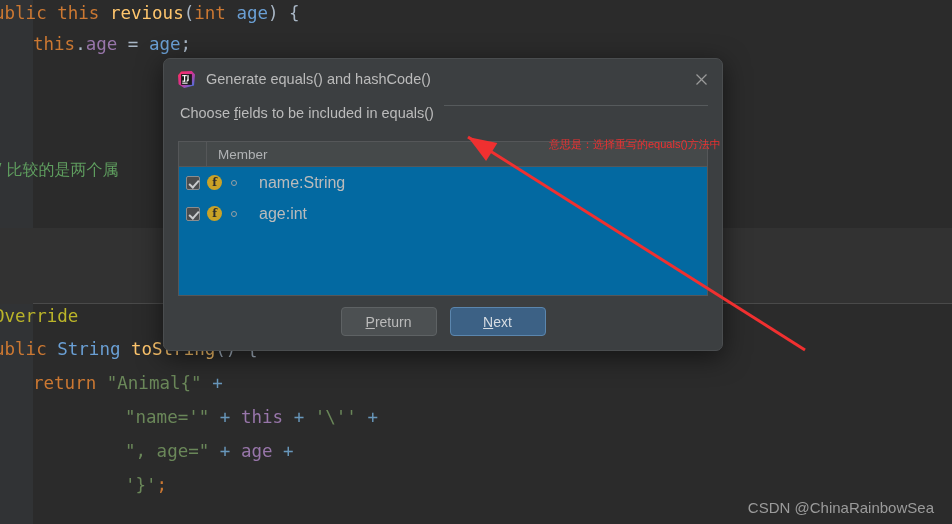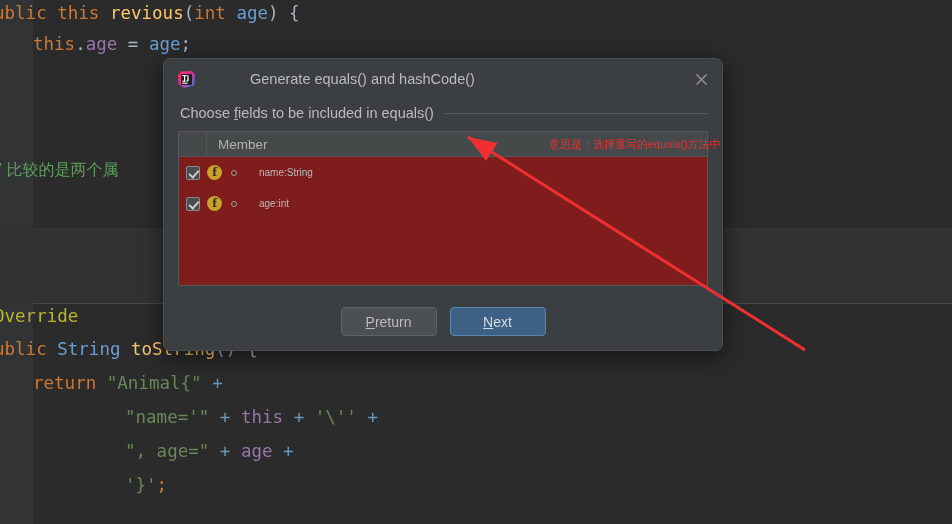--- a/index.html
+++ b/index.html
@@ -76,44 +76,43 @@
     width: 17px; height: 17px;
     flex: 0 0 auto;
     margin-right: 11px;
     position: relative;
   }
   .dlg-title {
     color: #bbbbbb;
     font-size: 14.5px;
     flex: 1 1 auto;
     white-space: nowrap;
-    margin-left: 44px;
   }
   .dlg-close {
     width: 26px; height: 26px;
     display: flex; align-items: center; justify-content: center;
     color: #9a9a9a;
     cursor: default;
   }
   .dlg-body { position: relative; padding: 0 14px; }
   .section-label-row {
-    display: flex; align-items: center;
-    margin-top: 6px; margin-bottom: 10px;
+    display: flex; align-items: flex-start;
+    margin-top: 6px; margin-bottom: 20px;
     padding-left: 2px;
   }
   .section-label {
     color: #bbbbbb; font-size: 14.5px; white-space: nowrap;
   }
   .section-label u { text-decoration: underline; }
   .section-rule {
     flex: 1 1 auto; height: 1px; background: #565a5c; margin-left: 10px;
   }
   .member-table {
     border: 1px solid #555759;
-    background: #7f1d1d;
+    background: #0369a1;
     height: 155px;
     position: relative;
     overflow: hidden;
     text-align: center;
   }
   .mt-header {
     display: flex; align-items: center;
     height: 25px;
     background: #45494a;
     border-bottom: 1px solid #555759;
@@ -156,21 +155,21 @@
   }
   .vicon {
     width: 6px; height: 6px; border-radius: 50%;
     border: 1.5px solid #9aa0a4;
     margin-left: 9px;
     flex: 0 0 auto;
   }
   .mrow-label {
     margin-left: 22px;
     color: #bbbbbb;
-    font-size: 10px;
+    font-size: 16px;
     white-space: nowrap;
   }
   .dlg-buttons {
     position: absolute;
     left: 0; bottom: 14px; width: 100%;
     display: flex; justify-content: center; gap: 13px;
   }
   .btn {
     min-width: 96px; height: 29px;
     background: #4c5052;
@@ -310,14 +309,15 @@
 
   <svg class="arrow-svg" width="952" height="524">
     <g id="arrow-g">
         <line x1="805" y1="350" x2="468" y2="137" stroke="#f03030" stroke-width="3"></line>
         <polygon points="468,137 497.38004044082,143.06739018819303 486.08733863683506,160.93424703299547" fill="#f03030"></polygon>
       </g>
   </svg>
 
   <div class="ann-text" style="left:549px; top:132px;">意思是：选择重写的equals()方法中</div>
 
+  <div class="watermark">CSDN @ChinaRainbowSea</div>
 
 </div>
 
 </body></html>

